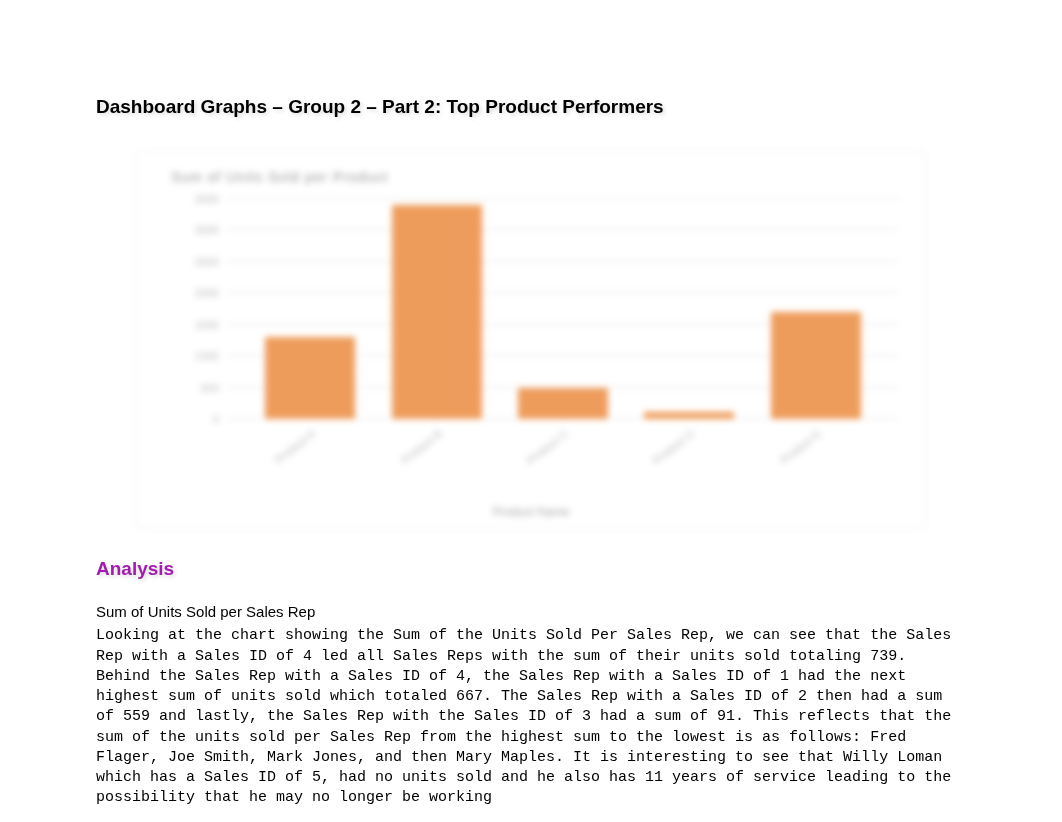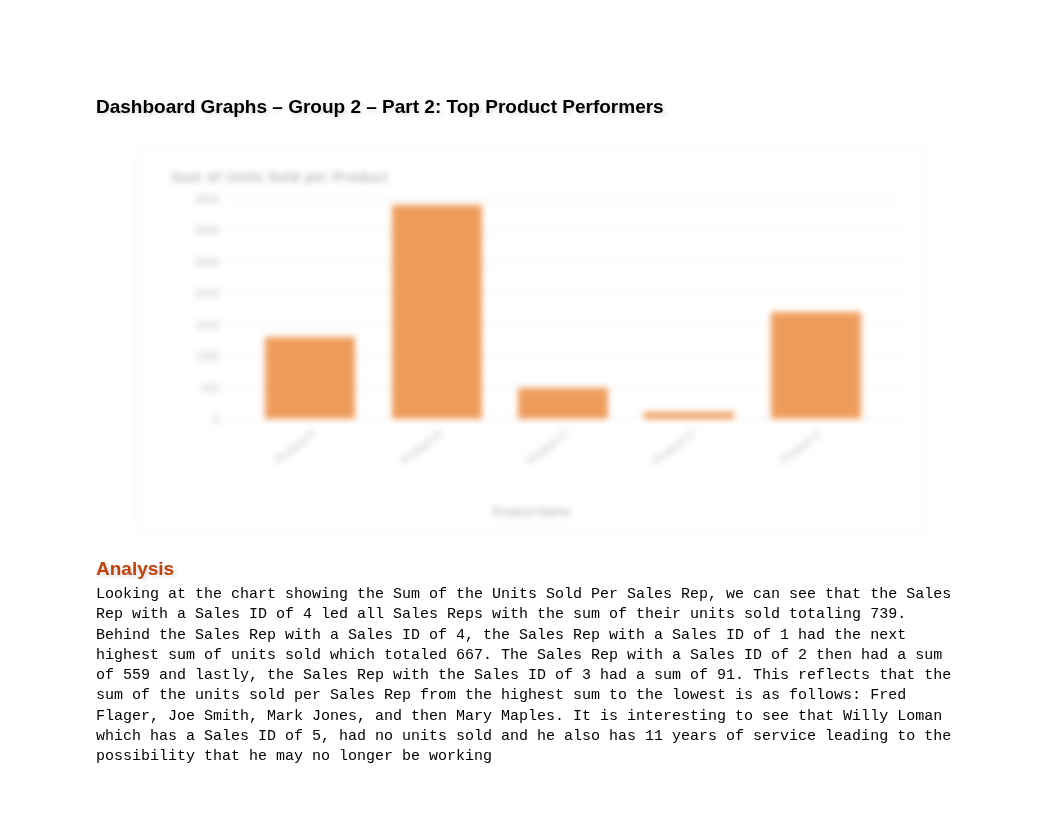--- a/index.html
+++ b/index.html
@@ -110,23 +110,23 @@
       position: absolute;
       bottom: 10px;
       left: 50%;
       transform: translateX(-50%);
       font-size: 12px;
       color: #aaa;
     }
     .heading-analysis {
       font-size: 19px;
       font-weight: bold;
-      color: #c2410c;
+      color: #a21caf;
       text-shadow: 2px 2px 4px rgba(0,0,0,0.15);
-      margin-bottom: 5px;
+      margin-bottom: 22px;
     }
     .subheading {
       font-size: 15px;
       color: #000;
       margin-bottom: 4px;
       line-height: 1.35;
     }
     .body-text {
       font-size: 15px;
       color: #000;
@@ -195,14 +195,15 @@
       <div class="x-label">
           <span class="x-label-text">Product E</span>
         </div>
     </div>
 
     <div class="x-axis-title">Product Name</div>
   </div>
 
   <h2 class="heading-analysis">Analysis</h2>
 
+  <p class="subheading">Sum of Units Sold per Sales Rep</p>
   <p class="body-text">Looking at the chart showing the Sum of the Units Sold Per Sales Rep, we can see that the Sales Rep with a Sales ID of 4 led all Sales Reps with the sum of their units sold totaling 739.  Behind the Sales Rep with a Sales ID of 4, the Sales Rep with a Sales ID of 1 had the next highest sum of units sold which totaled 667. The Sales Rep with a Sales ID of 2 then had a sum of 559 and lastly, the Sales Rep with the Sales ID of 3 had a sum of 91. This reflects that the sum of the units sold per Sales Rep from the highest sum to the lowest is as follows: Fred Flager, Joe Smith, Mark Jones, and then Mary Maples.  It is interesting to see that Willy Loman which has a Sales ID of 5, had no units sold and he also has 11 years of service leading to the possibility that he may no longer be working</p>
 </div>
 
 </body></html>

